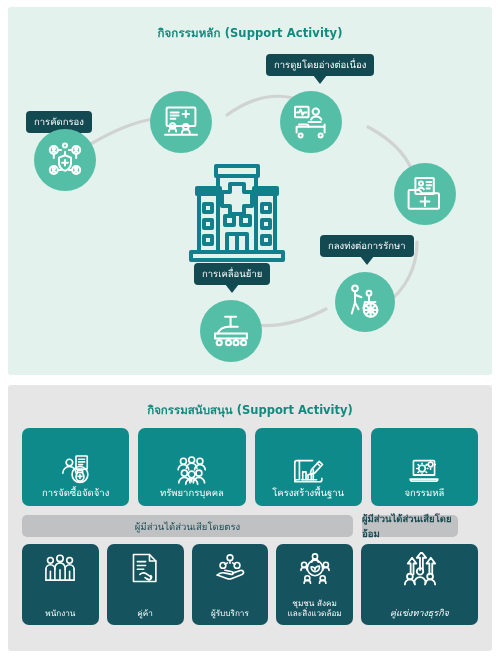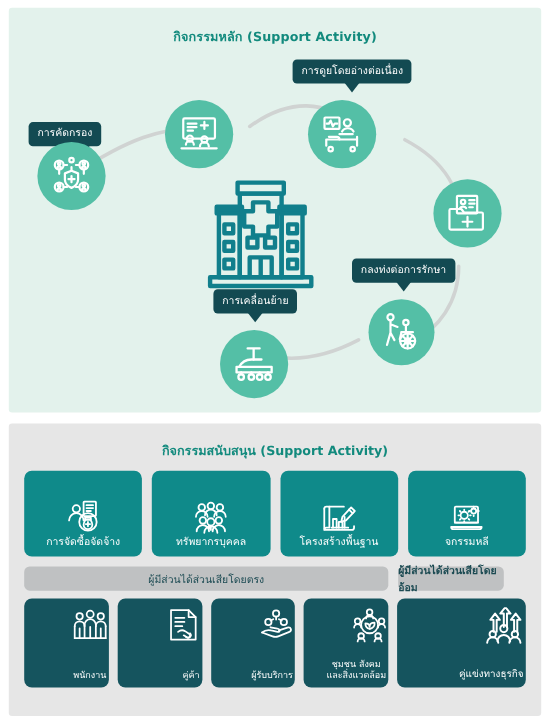--- a/index.html
+++ b/index.html
@@ -123,31 +123,31 @@
   .stake-row {
     position: absolute; left: 14px; top: 159px;
     width: 456px; height: 81px;
     display: flex; gap: 8px;
   }
   .stake-group-direct { display:flex; gap:8px; flex: 0 0 331px; }
   .stake-card {
     background: #15545e;
     border-radius: 7px;
     display: flex; flex-direction: column;
-    align-items:flex-end; justify-content: flex-start;
+    align-items:center; justify-content: flex-start;
     padding-top: 8px;
     color:#fff;
     flex: 1 1 0;
   }
   .stake-card .cap {
     margin-top:auto; margin-bottom: 7px;
     font-size: 8.2px; line-height: 9.5px; text-align:center;
     padding: 0 2px;
   }
-  .stake-card.wide { flex: 1 1 auto; }
+  .stake-card.wide { flex: 1 1 auto; font-style: italic; }
   .stake-card.wide .cap { font-size: 9px; }
 
   svg .s { fill:none; stroke:#ffffff; stroke-width:5; stroke-linecap:round; stroke-linejoin:round; }
 </style>
 </head>
 <body>
 
 <div id="root">
 
   <section class="panel-primary">

